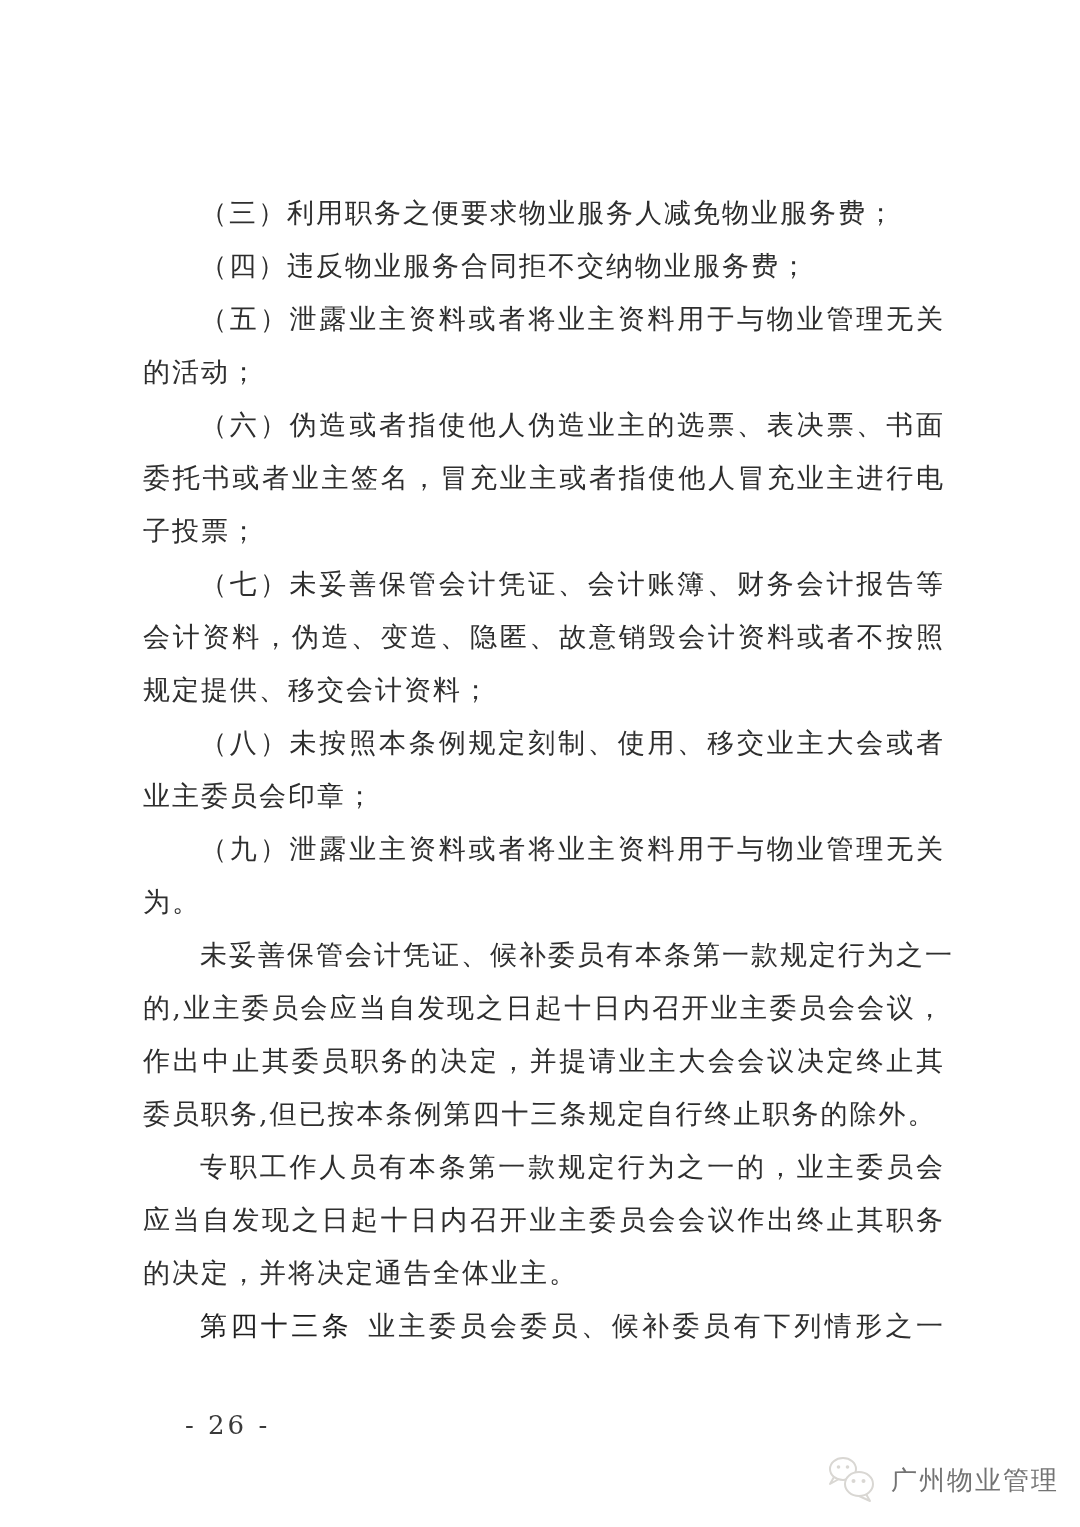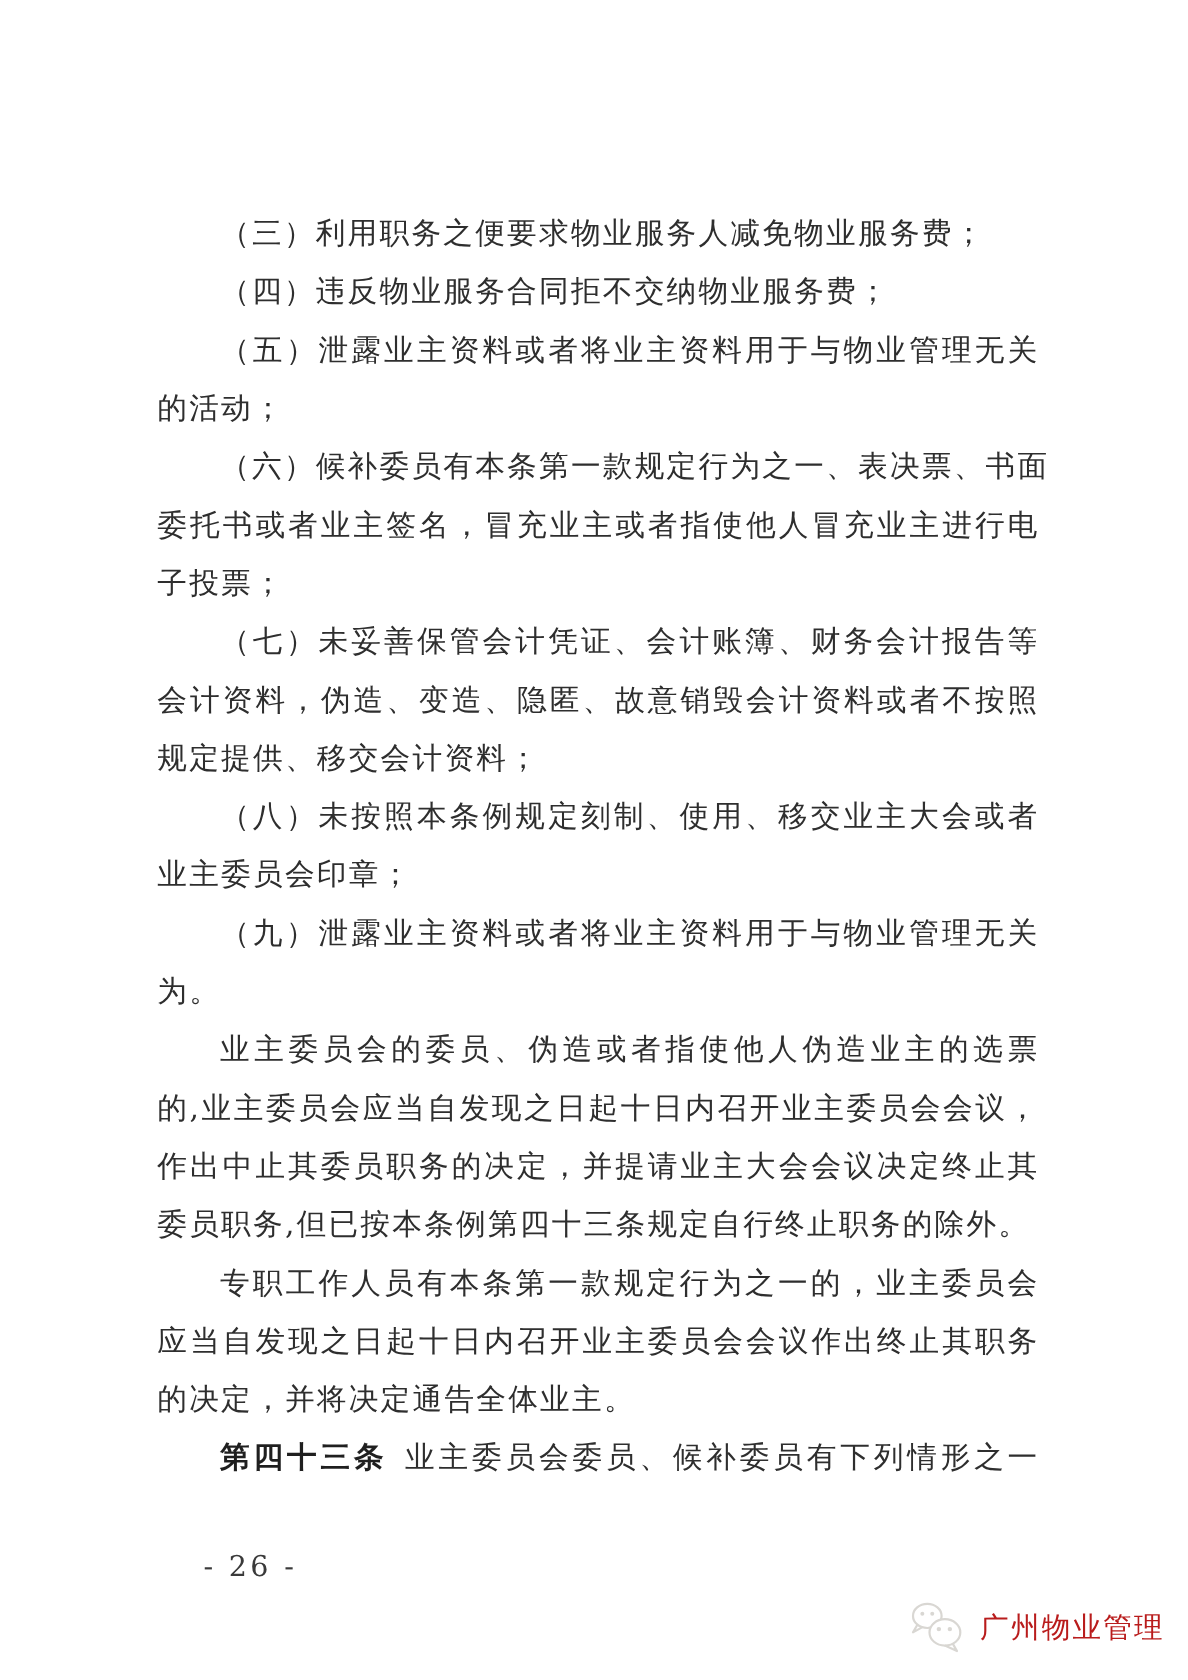--- a/index.html
+++ b/index.html
@@ -38,41 +38,41 @@
     white-space: nowrap;
     overflow: visible;
   }
   .line.end {
     text-align-last: left;
   }
   .line.indent {
     padding-left: 57px;
   }
   .article-no {
-    font-weight: 700;
+    font-weight: 400;
     color: #1f1f1f;
     margin-right: 16px;
   }
   .page-number {
     position: absolute;
     left: 137px;
     top: 1410px;
     font-size: 26px;
     letter-spacing: 3px;
     color: #3a3a3a;
     margin-left: 48px;
   }
   .watermark {
     position: absolute;
     left: 826px;
     top: 1456px;
     display: flex;
     align-items: center;
     gap: 9px;
-    color: #b91c1c;
+    color: #737373;
   }
   .watermark-label {
     font-size: 26px;
     letter-spacing: 2px;
     line-height: 48px;
     text-shadow: 0 1px 0 #ffffff;
   }
   .wechat-icon {
     width: 56px;
     height: 48px;
@@ -82,31 +82,31 @@
 </head>
 <body>
 
 <div class="page">
 
   <div class="text-block">
     <div class="line indent end">（三）利用职务之便要求物业服务人减免物业服务费；</div>
     <div class="line indent end">（四）违反物业服务合同拒不交纳物业服务费；</div>
     <div class="line indent">（五）泄露业主资料或者将业主资料用于与物业管理无关</div>
     <div class="line end">的活动；</div>
-    <div class="line indent">（六）候补委员有本条第一款规定行为之一、表决票、书面</div>
+    <div class="line indent">（六）伪造或者指使他人伪造业主的选票、表决票、书面</div>
     <div class="line">委托书或者业主签名，冒充业主或者指使他人冒充业主进行电</div>
     <div class="line end">子投票；</div>
     <div class="line indent">（七）未妥善保管会计凭证、会计账簿、财务会计报告等</div>
     <div class="line">会计资料，伪造、变造、隐匿、故意销毁会计资料或者不按照</div>
     <div class="line end">规定提供、移交会计资料；</div>
     <div class="line indent">（八）未按照本条例规定刻制、使用、移交业主大会或者</div>
     <div class="line end">业主委员会印章；</div>
     <div class="line indent">（九）泄露业主资料或者将业主资料用于与物业管理无关</div>
     <div class="line end">为。</div>
-    <div class="line indent">业主委员会的委员、伪造或者指使他人伪造业主的选票</div>
+    <div class="line indent">未妥善保管会计凭证、候补委员有本条第一款规定行为之一</div>
     <div class="line">的,业主委员会应当自发现之日起十日内召开业主委员会会议，</div>
     <div class="line">作出中止其委员职务的决定，并提请业主大会会议决定终止其</div>
     <div class="line end">委员职务,但已按本条例第四十三条规定自行终止职务的除外。</div>
     <div class="line indent">专职工作人员有本条第一款规定行为之一的，业主委员会</div>
     <div class="line">应当自发现之日起十日内召开业主委员会会议作出终止其职务</div>
     <div class="line end">的决定，并将决定通告全体业主。</div>
     <div class="line indent">
       <span class="article-no">第四十三条</span><span>业主委员会委员、候补委员有下列情形之一</span>
     </div>
   </div>

